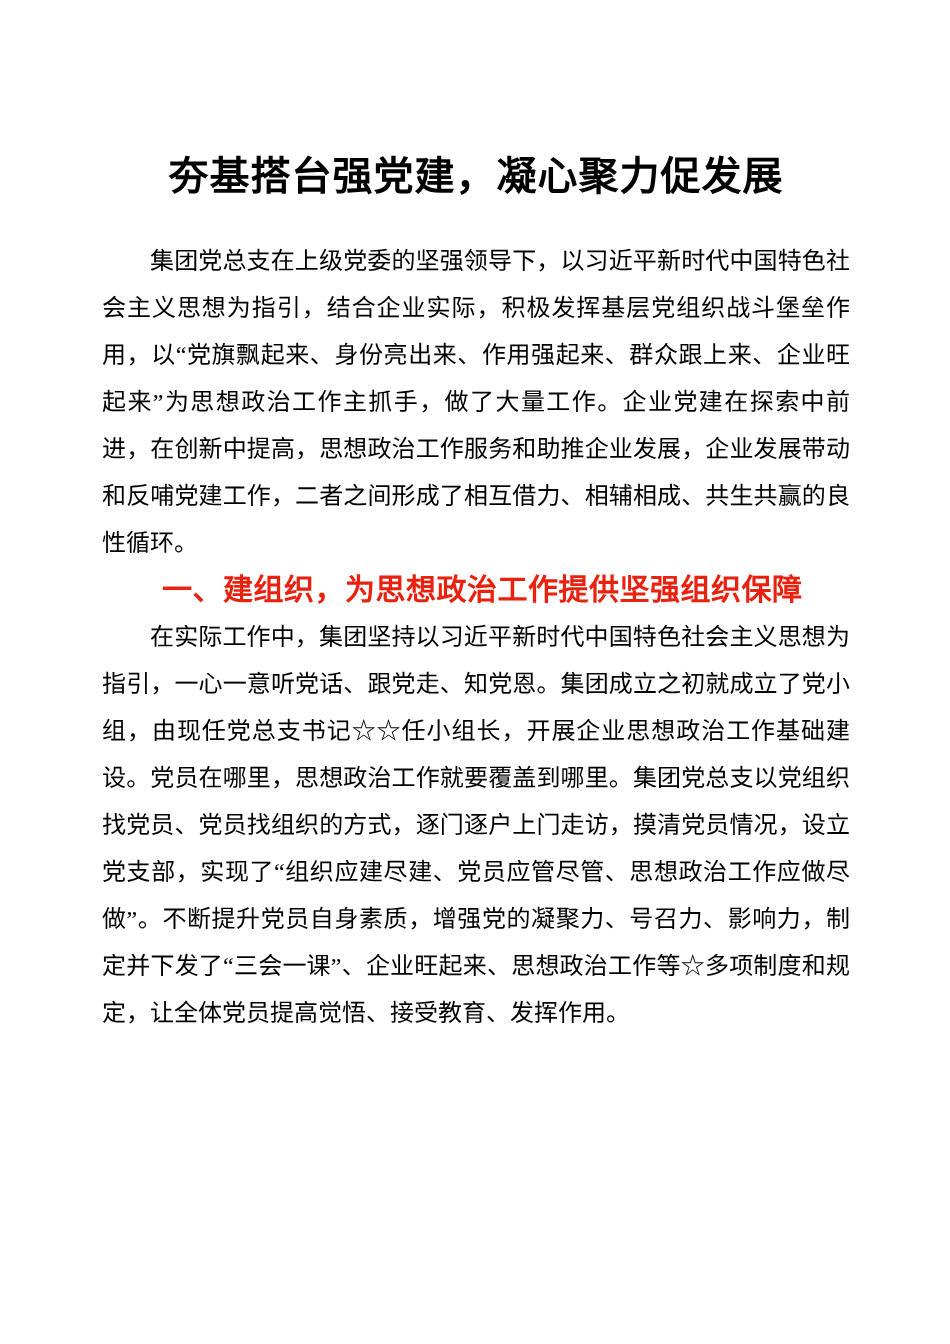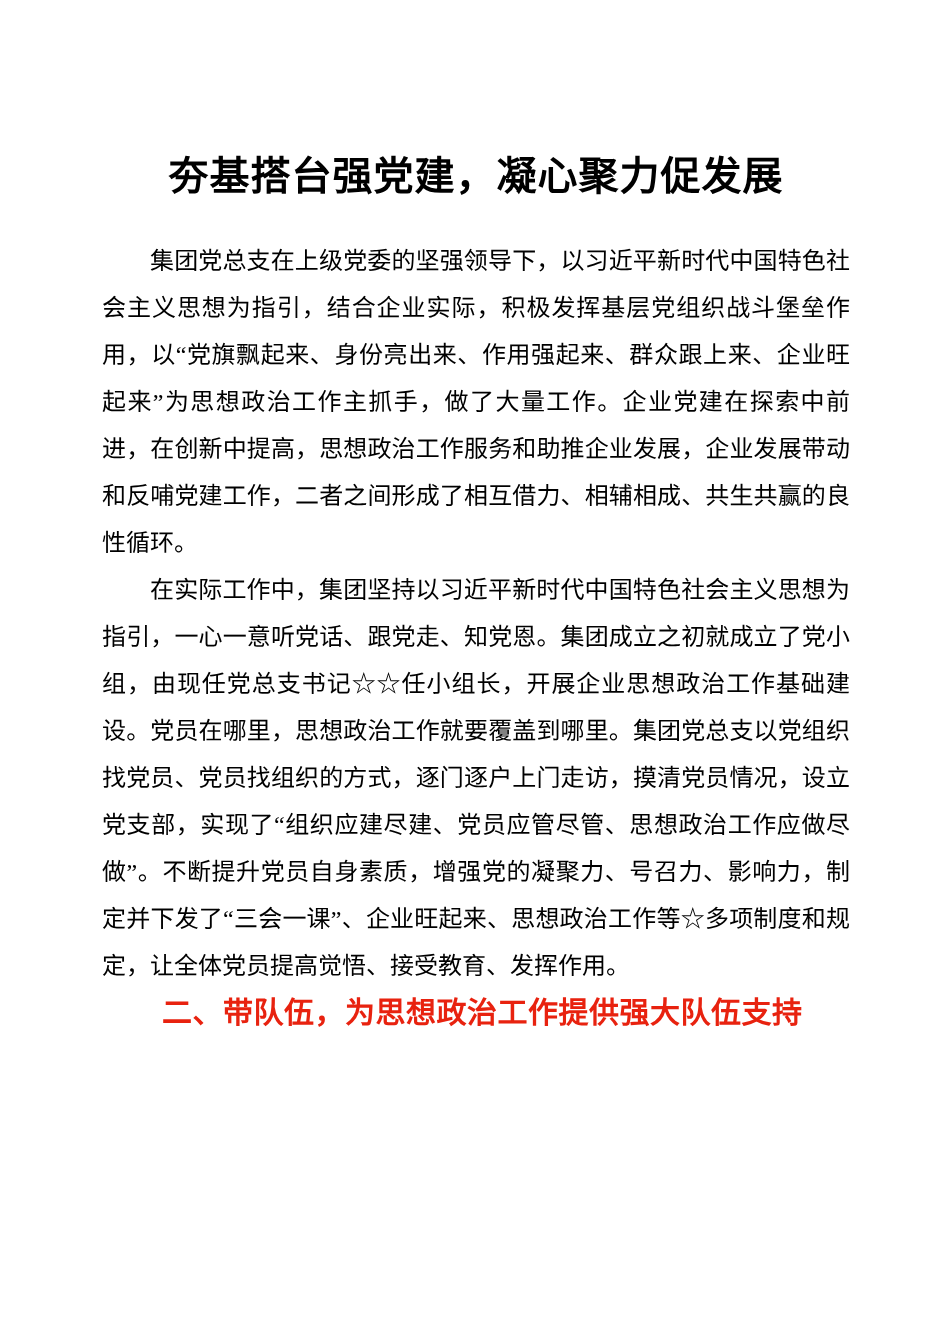--- a/index.html
+++ b/index.html
@@ -54,18 +54,18 @@
 </style>
 </head>
 <body>
 
 <div class="screen">
   <div class="doc">
     <h1 class="doc-title">夯基搭台强党建，凝心聚力促发展</h1>
 
     <p class="body-para">集团党总支在上级党委的坚强领导下，以习近平新时代中国特色社会主义思想为指引，结合企业实际，积极发挥基层党组织战斗堡垒作用，以“党旗飘起来、身份亮出来、作用强起来、群众跟上来、企业旺起来”为思想政治工作主抓手，做了大量工作。企业党建在探索中前进，在创新中提高，思想政治工作服务和助推企业发展，企业发展带动和反哺党建工作，二者之间形成了相互借力、相辅相成、共生共赢的良性循环。</p>
 
+    <h2 class="section-heading">一、建组织，为思想政治工作提供坚强组织保障</h2>
 
     <p class="body-para">在实际工作中，集团坚持以习近平新时代中国特色社会主义思想为指引，一心一意听党话、跟党走、知党恩。集团成立之初就成立了党小组，由现任党总支书记☆☆任小组长，开展企业思想政治工作基础建设。党员在哪里，思想政治工作就要覆盖到哪里。集团党总支以党组织找党员、党员找组织的方式，逐门逐户上门走访，摸清党员情况，设立党支部，实现了“组织应建尽建、党员应管尽管、思想政治工作应做尽做”。不断提升党员自身素质，增强党的凝聚力、号召力、影响力，制定并下发了“三会一课”、企业旺起来、思想政治工作等☆多项制度和规定，让全体党员提高觉悟、接受教育、发挥作用。</p>
 
-    <h2 class="section-heading">二、带队伍，为思想政治工作提供强大队伍支持</h2>
   </div>
 </div>
 
 </body></html>

